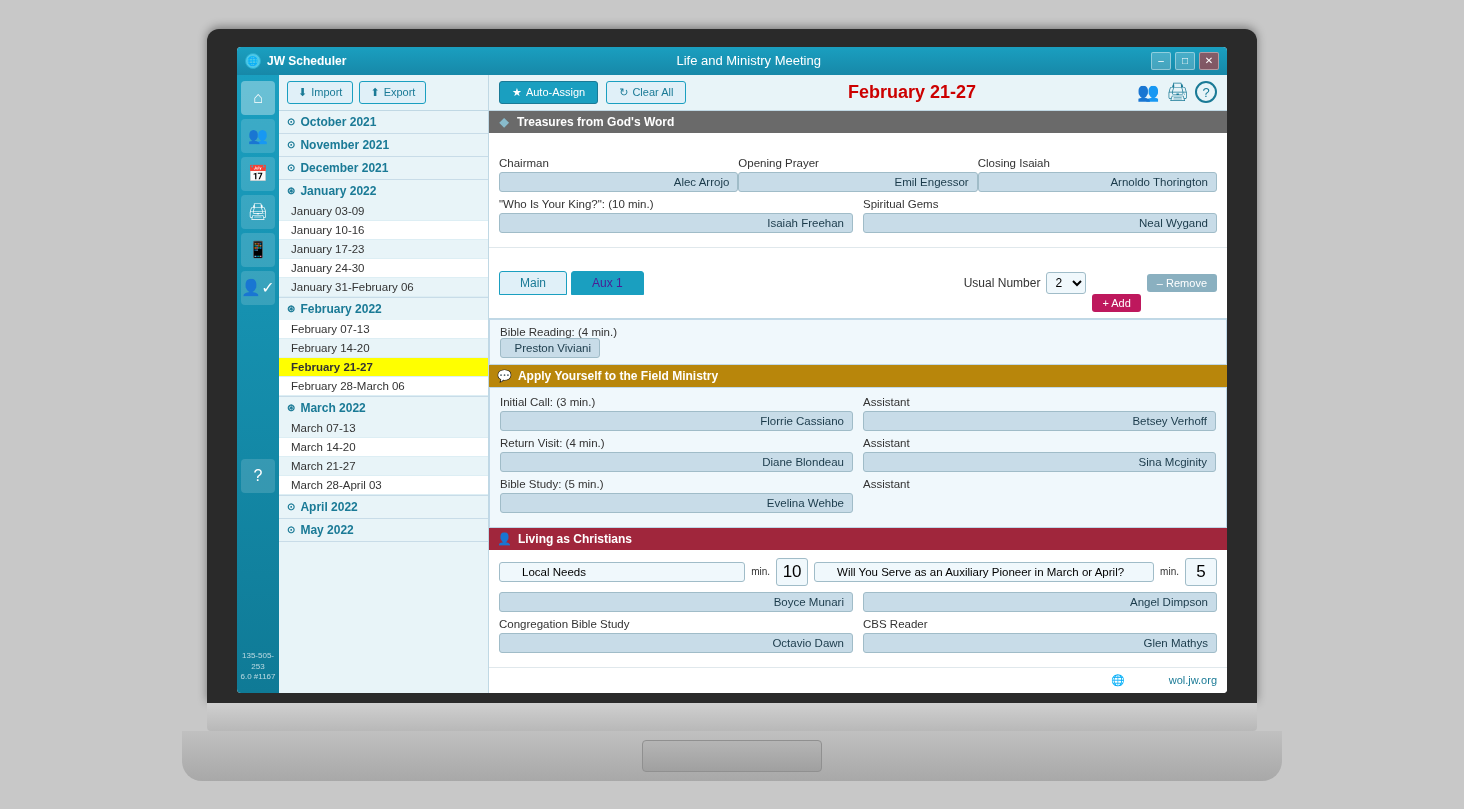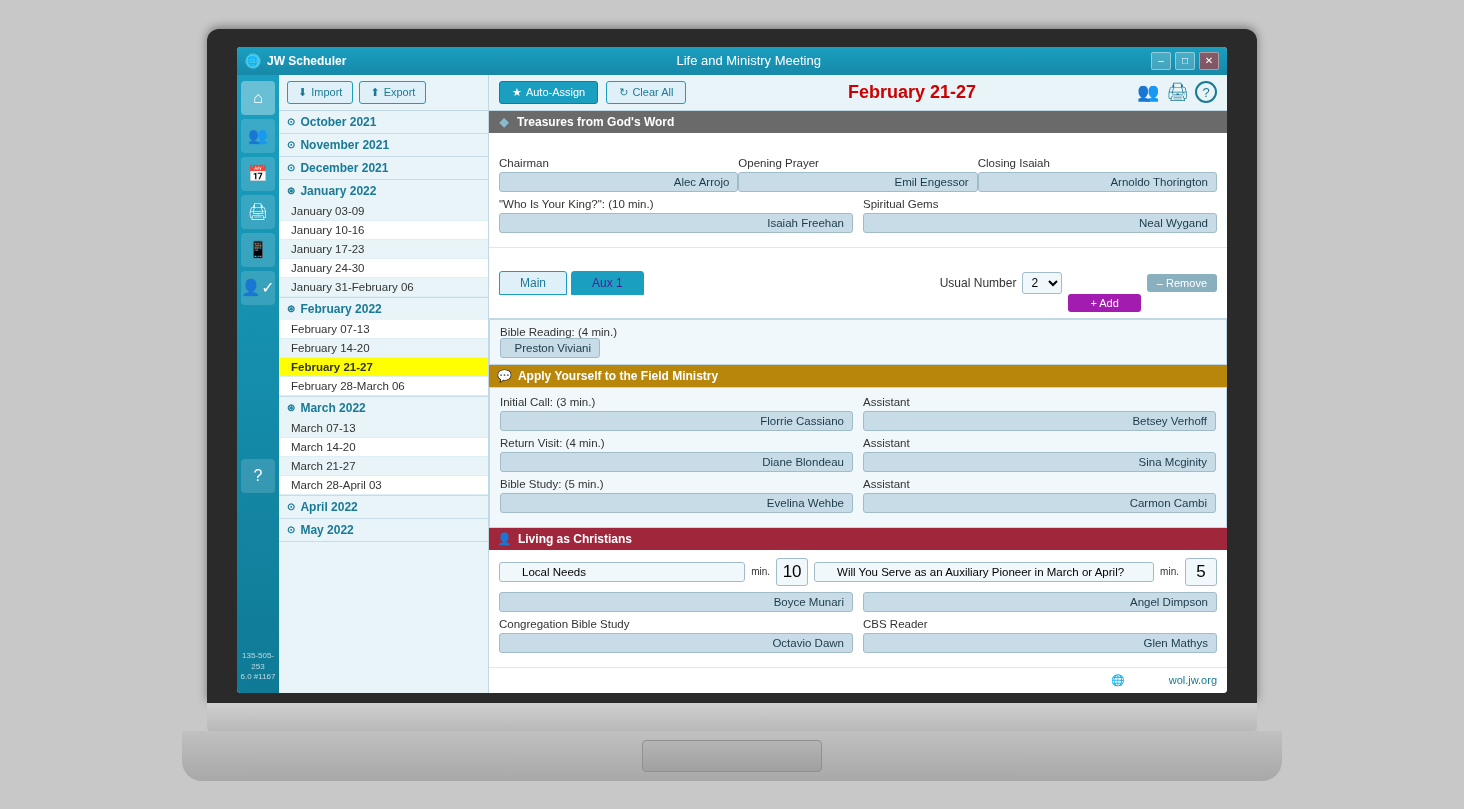--- a/index.html
+++ b/index.html
@@ -382,22 +382,22 @@
     .number-select {
       padding: 2px 4px;
       border: 1px solid #a0bcc8;
       border-radius: 3px;
       background: #f0f8fc;
       width: 40px;
       font-size: 12px;
     }
 
     .add-btn {
-      padding: 3px 22px;
-      background: #a21caf;
+      padding: 3px 10px;
+      background: #be185d;
       color: white;
       border: none;
       border-radius: 3px;
       cursor: pointer;
       font-size: 11px;
       margin-top: 40px;
     }
 
     .remove-btn {
       padding: 3px 10px;
@@ -690,21 +690,20 @@
                   <span class="person-btn">Sina Mcginity</span>
                 </div>
               </div>
               <div class="row-2col">
                 <div class="field-group">
                   <div class="field-label">Bible Study: (5 min.)</div>
                   <span class="person-btn">Evelina Wehbe</span>
                 </div>
                 <div class="field-group">
                   <div class="field-label">Assistant</div>
-                  <span class="person-btn">Carmon Cambi</span>
                 </div>
               </div>
             </div>
 
             <div class="section-header living">
               <span>👤</span>
               <span>Living as Christians</span>
             </div>
 
             <div class="content-area">

